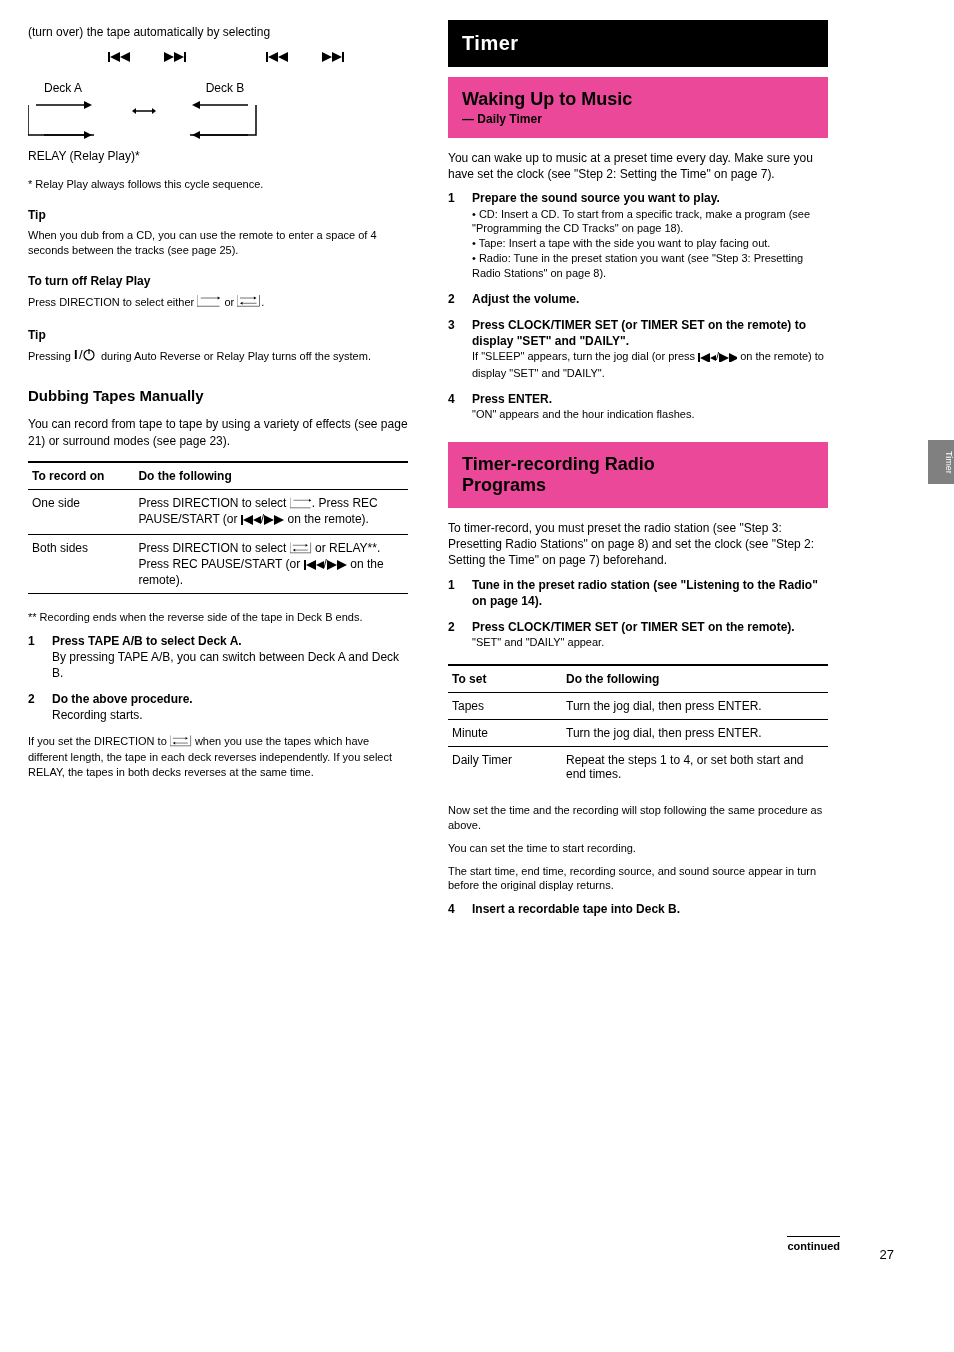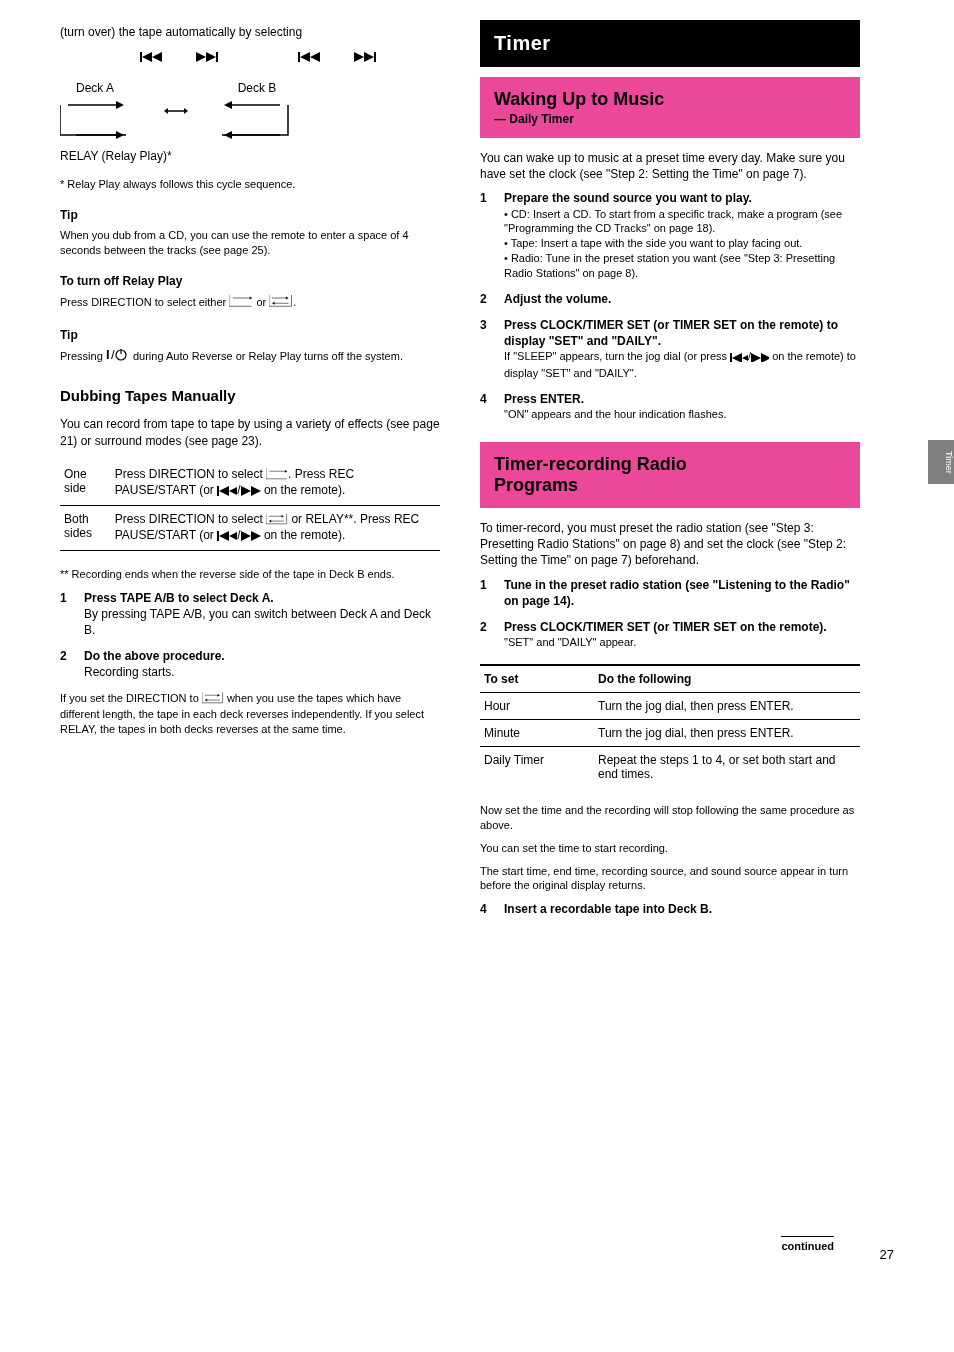--- a/index.html
+++ b/index.html
@@ -7,21 +7,21 @@
     width: 954px;
     height: 1352px;
     background: #fff;
     font-family: "Helvetica Neue", Arial, sans-serif;
     font-size: 12px;
     color: #000;
     position: relative;
   }
   .page {
     display: flex;
-    padding: 20px 60px 0 60px;
+    padding: 20px 60px 0 28px;
     gap: 40px;
   }
   .col {
     width: 380px;
     display: flex;
     flex-direction: column;
   }
   .col-right { width: 380px; }
   .black-head {
     background: #000;
@@ -91,21 +91,21 @@
     display: flex;
     gap: 34px;
     align-items: flex-start;
     margin: 10px 0 16px 0;
   }
   .deck-col { display:flex; flex-direction:column; align-items:center; gap:4px; }
   .deck-label { font-size: 12px; }
 
   .continued {
     position: absolute;
-    right: 120px;
+    right: 114px;
     bottom: 100px;
     font-size: 11px;
     font-weight: bold;
     border-top: 1px solid #000;
     padding-top: 3px;
   }
   .pagenum {
     position: absolute;
     right: 60px;
     bottom: 90px;
@@ -255,20 +255,24 @@
             <use href="#pwr"></use>
           </svg></span>
       during Auto Reverse or Relay Play turns off the system.
     </p>
 
     <h2 class="section" style="margin-top:18px;">Dubbing Tapes Manually</h2>
     <p>You can record from tape to tape by using a variety of effects (see page 21) or surround modes (see page 23).</p>
 
     <table class="opts">
       <tbody>
+          <tr>
+        <th style="width:28%">To record on</th>
+        <th>Do the following</th>
+      </tr>
       <tr>
         <td>One side</td>
         <td>
           Press DIRECTION to select
           <span class="ico"><svg width="22" height="12" viewBox="0 0 64 32">
                   <use href="#oneway"></use>
                 </svg></span>.
           Press REC PAUSE/START (or
           <span class="ico"><svg width="20" height="10">
                   <use href="#skipprev"></use>
@@ -396,21 +400,21 @@
       </div>
     </div>
 
     <table class="opts">
       <tbody>
           <tr>
         <th style="width:30%">To set</th>
         <th>Do the following</th>
       </tr>
       <tr>
-        <td>Hour</td>
+        <td>Tapes</td>
         <td>Turn the jog dial, then press ENTER.</td>
       </tr>
       <tr>
         <td>Minute</td>
         <td>Turn the jog dial, then press ENTER.</td>
       </tr>
       <tr class="noborder">
         <td>Daily Timer</td>
         <td>Repeat the steps 1 to 4, or set both start and end times.</td>
       </tr>

